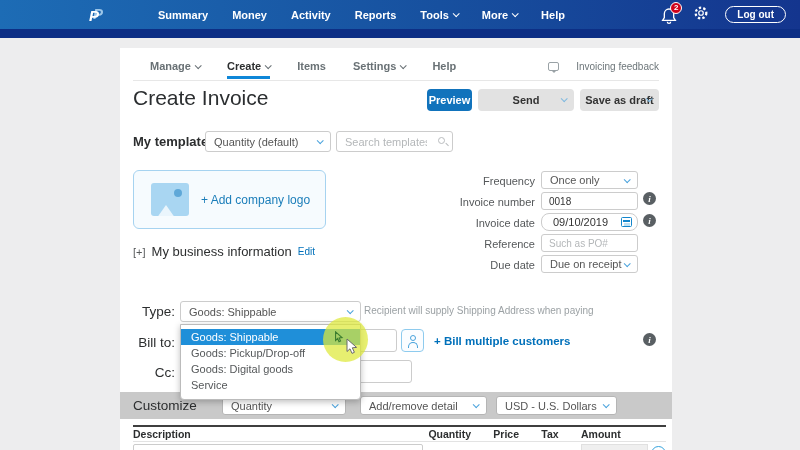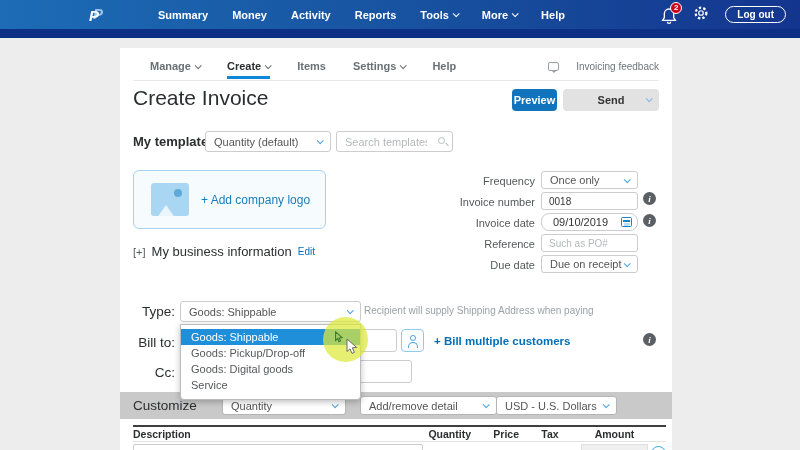--- a/index.html
+++ b/index.html
@@ -102,29 +102,29 @@
   
   .click-hl { position:absolute; left:203px; top:269px; width:45px; height:45px; border-radius:50%; background:rgba(222,233,57,.72); z-index:40; }
   .cursor-green { position:absolute; left:214px; top:281px; z-index:41; }
   .cursor-white { position:absolute; left:226px; top:290px; z-index:42; }
 
   
   .customize-bar { position:absolute; left:0; top:344px; width:552px; height:27px; background:#c9c9c9; z-index:5; }
   .cust-label { position:absolute; left:13px; top:6px; font-size:13.5px; color:#2c2e2f; }
   .cust-sel { position:absolute; top:4px; height:19px; border:1px solid #b5b5b5; }
   .cust-sel-1 { left:102px; width:124px; }
-  .cust-sel-2 { left:240px; width:137px; }
+  .cust-sel-2 { left:240px; width:127px; }
   .cust-sel-3 { left:376px; width:121px; }
 
   
   .table { position:absolute; left:13px; top:377px; width:533px; border-top:2px solid #3f3f3f; }
   .thead { display:flex; align-items:center; height:14px; font-size:10.5px; font-weight:bold; color:#2c2e2f; }
   .trow { display:flex; align-items:center; height:24px; border-top:1px solid #e3e3e3; }
   .c-desc { width:290px; } .c-qty { width:48px; text-align:right; } .c-price { width:48px; text-align:right; }
-  .c-tax { width:62px; text-align:center; } .c-amt { width:67px; text-align:center; } .c-del { width:18px; }
+  .c-tax { width:62px; text-align:center; } .c-amt { width:67px; text-align:left; } .c-del { width:18px; }
   .cell-input { width:100%; height:20px; border:1px solid #ccc; border-radius:2px; font-size:11px; color:#333; padding:0 5px; font-family:inherit; outline:none; }
   .cell-input::placeholder { color:#aaadb0; }
   .qty-in, .price-in { text-align:right; border:none; border-bottom:1px solid #ddd; width:90%; height:18px; font-size:11px; color:#333; outline:none; font-family:inherit; }
   .tax-sel { display:inline-flex; align-items:center; gap:5px; font-size:11px; color:#333; cursor:pointer; }
   .amt-box { background:#efefef; border:1px solid #e0e0e0; height:20px; font-size:11px; font-weight:bold; color:#333; display:flex; align-items:center; justify-content:flex-end; padding-right:5px; }
   .remove-icon { width:15px; height:15px; border:1.4px solid #35a3dd; border-radius:50%; color:#35a3dd; font-size:9px; display:flex; align-items:center; justify-content:center; margin-left:3px; cursor:pointer; }
 </style>
 </head>
 <body>
 
@@ -204,20 +204,24 @@
         <span class="bubble-icon"></span>
         <span>Invoicing feedback</span>
       </span>
     </div>
 
     <div class="page-title">Create Invoice</div>
     <div class="actions">
       <span class="btn btn-primary">Preview</span>
       <span class="btn btn-gray btn-send">
           <span>Send</span>
+          <span class="chv"></span>
+        </span>
+      <span class="btn btn-gray btn-draft">
+          <span>Save as draft</span>
           <span class="chv"></span>
         </span>
     </div>
 
     <div class="tpl-label">My templates</div>
     <div class="select tpl-select">
       <span>Quantity (default)</span>
         <span class="chv"></span>
     </div>
     <div class="tpl-search">

